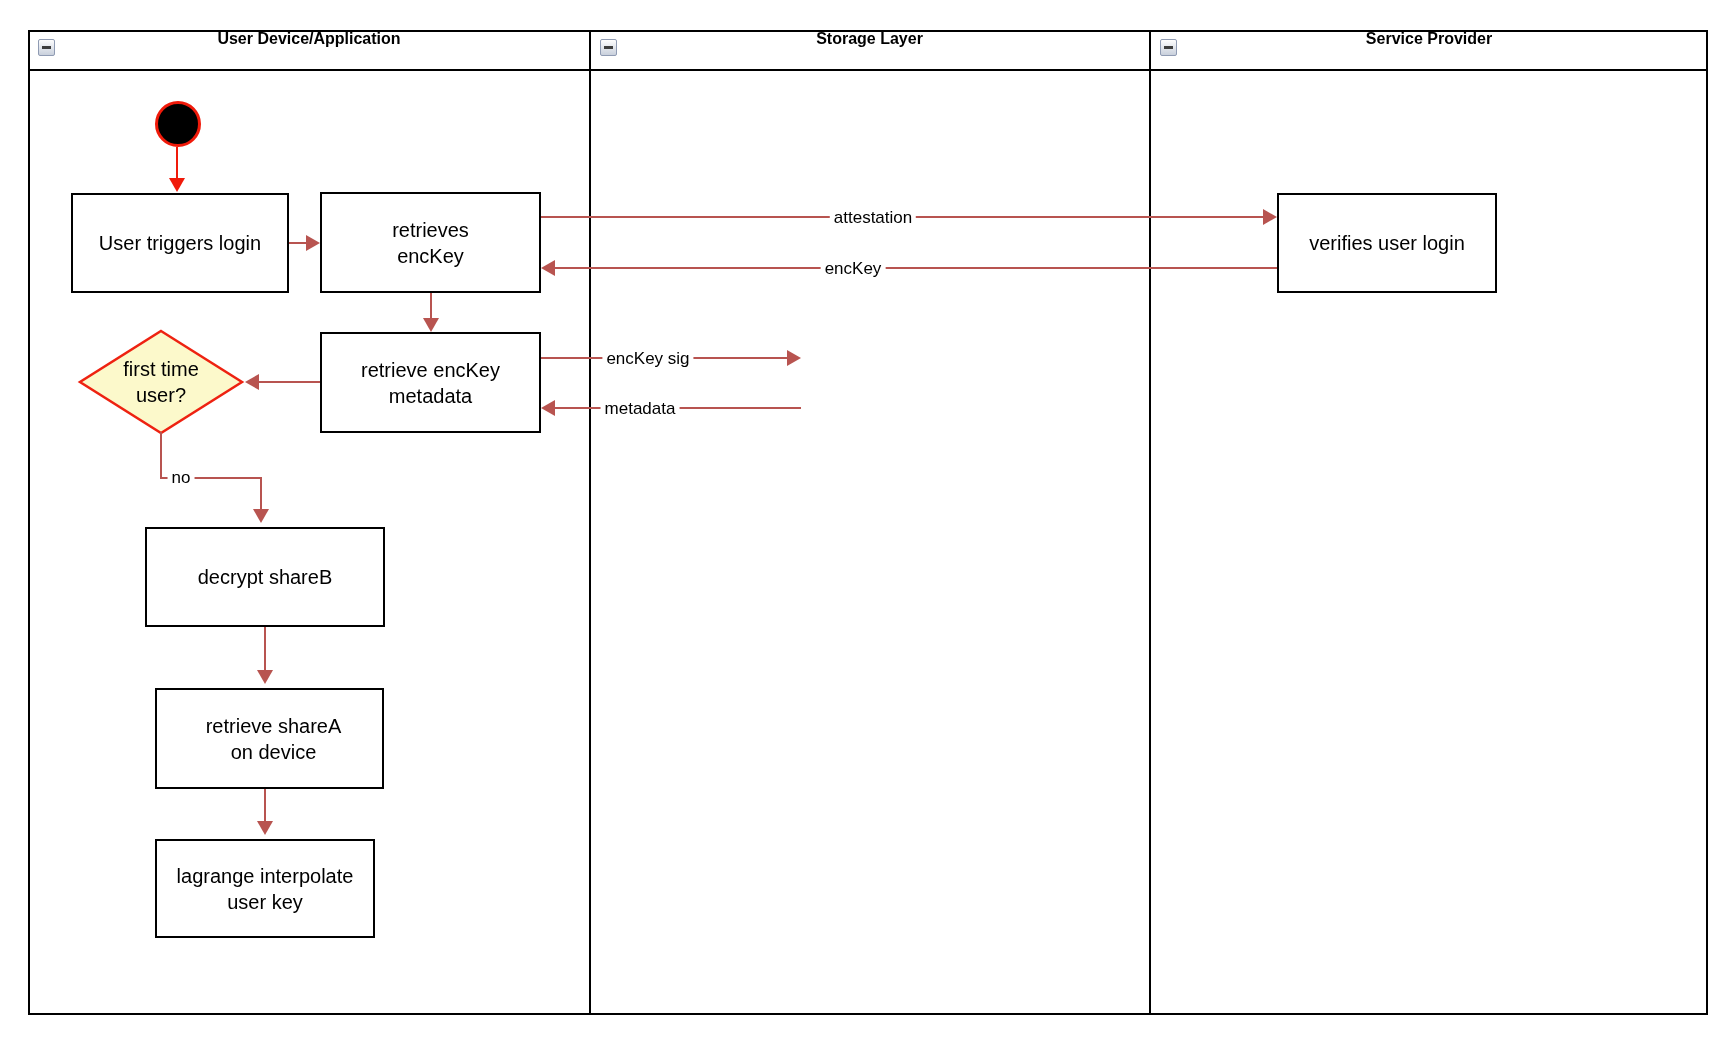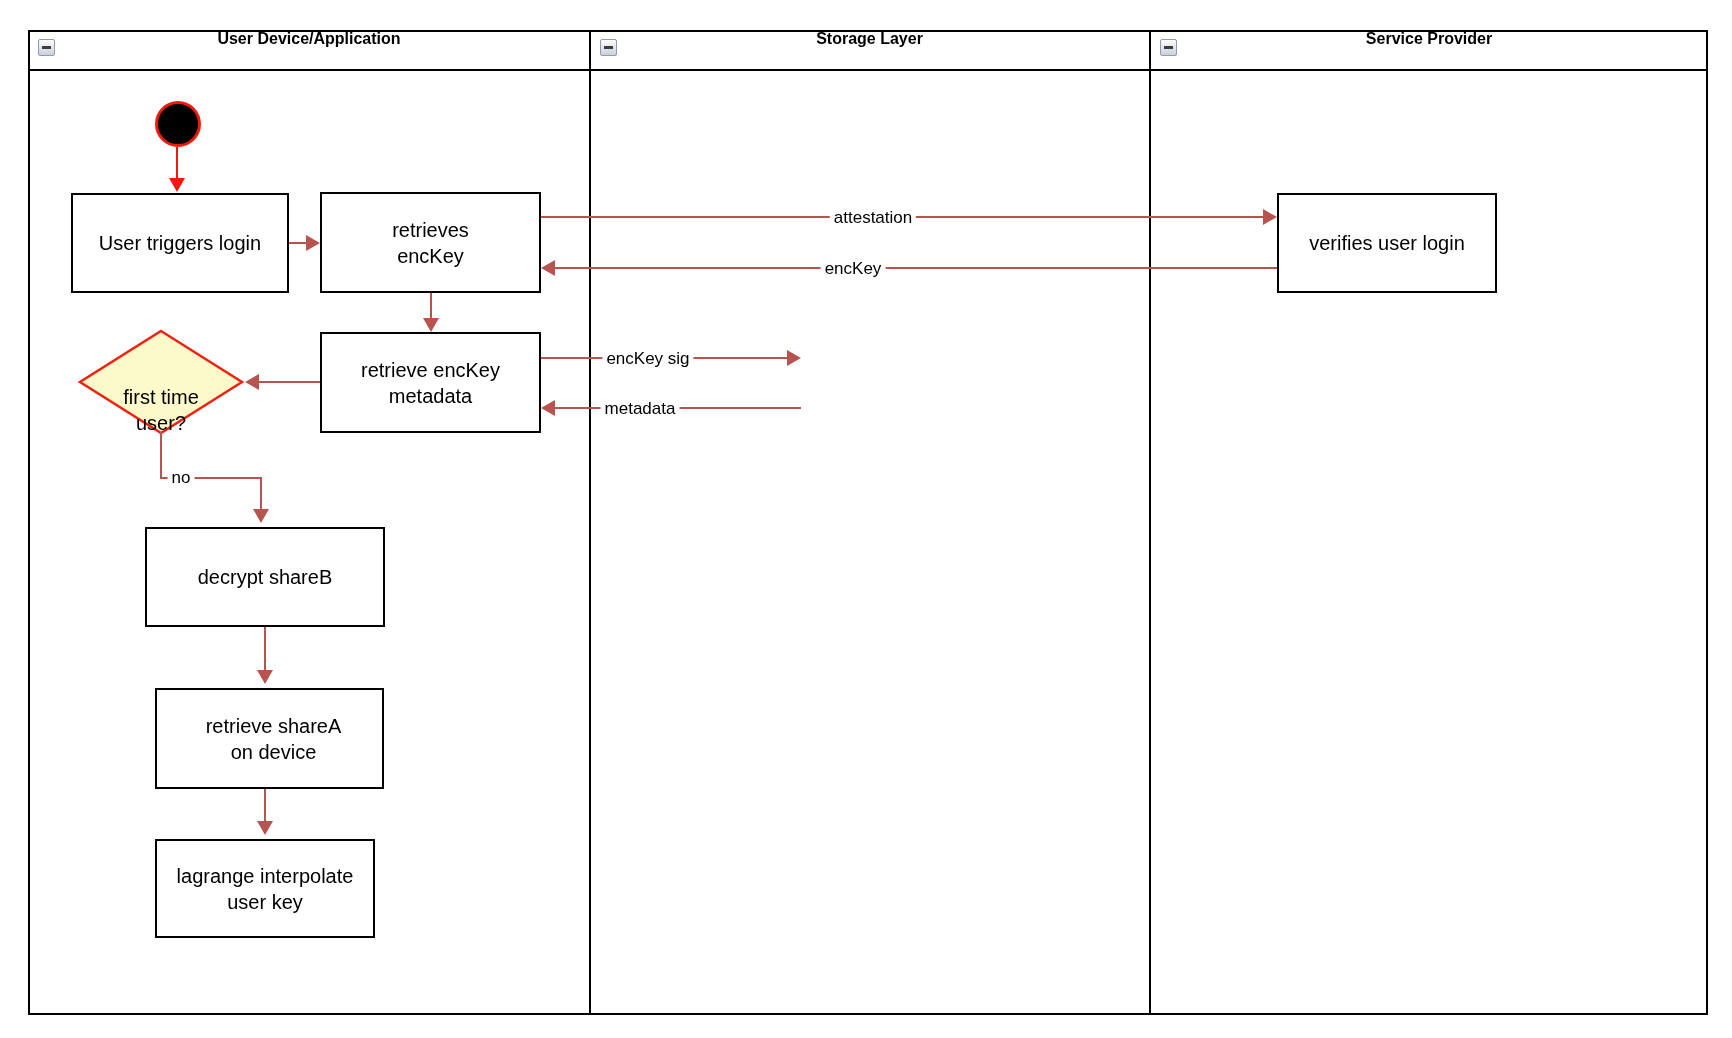--- a/index.html
+++ b/index.html
@@ -14,21 +14,21 @@
   .collapse{position:absolute;width:15px;height:15px;top:39px;border:1px solid #8f9bb3;border-radius:2px;
             background:linear-gradient(#fdfdfd,#c9d0dc);display:flex;align-items:center;justify-content:center;}
   .collapse .bar{width:9px;height:3px;background:#3d3d3d;}
   
   .node{position:absolute;background:#fff;border:2px solid #000;display:flex;align-items:center;justify-content:center;
         text-align:center;font-size:20px;line-height:1.3;white-space:pre-line;}
   .initial{position:absolute;left:155px;top:101px;width:40px;height:40px;background:#000;
            border:3px solid #f01a0a;border-radius:50%;}
   .diamond-wrap{position:absolute;left:76px;top:327px;width:170px;height:110px;}
   .diamond-label{position:absolute;left:96px;top:352px;width:130px;height:60px;display:flex;align-items:center;
-                 justify-content:center;text-align:center;font-size:20px;line-height:1.3;white-space:pre-line;margin-top:28px;}
+                 justify-content:center;text-align:center;font-size:20px;line-height:1.3;white-space:pre-line;}
   
   .hline,.vline{position:absolute;background:#b85450;}
   .hline{height:2px;}
   .vline{width:2px;}
   .hline.bright,.vline.bright{background:#f01a0a;}
   .ah{position:absolute;width:0;height:0;}
   .ah-right{border-top:8px solid transparent;border-bottom:8px solid transparent;border-left:14px solid #b85450;}
   .ah-left{border-top:8px solid transparent;border-bottom:8px solid transparent;border-right:14px solid #b85450;}
   .ah-down{border-left:8px solid transparent;border-right:8px solid transparent;border-top:14px solid #b85450;}
   .ah-down.bright{border-top-color:#f01a0a;}

